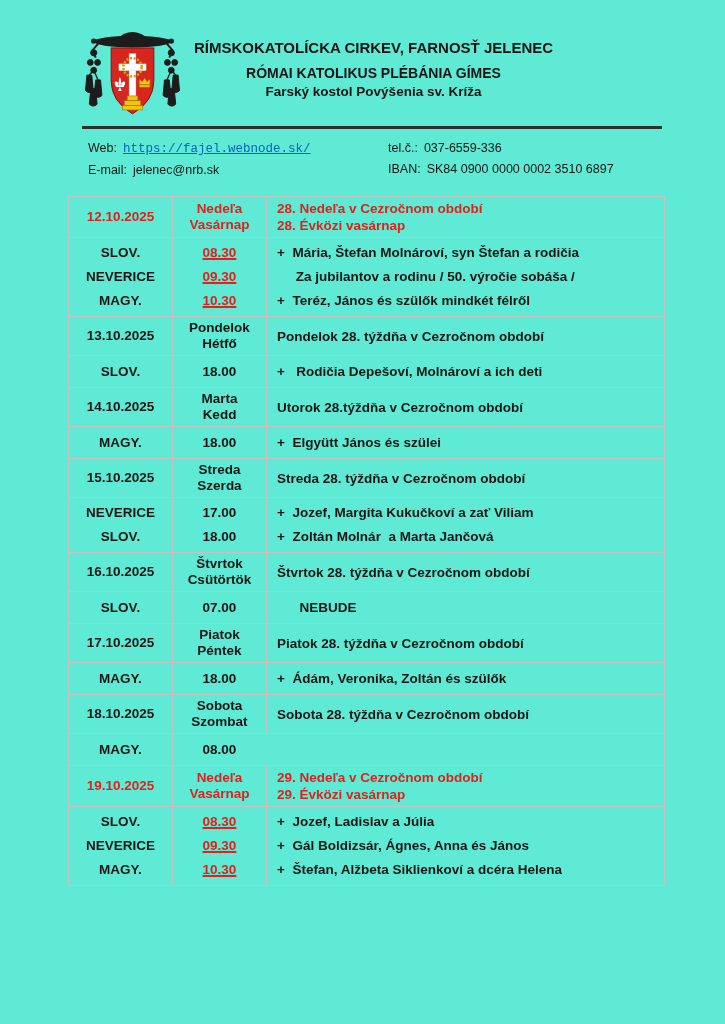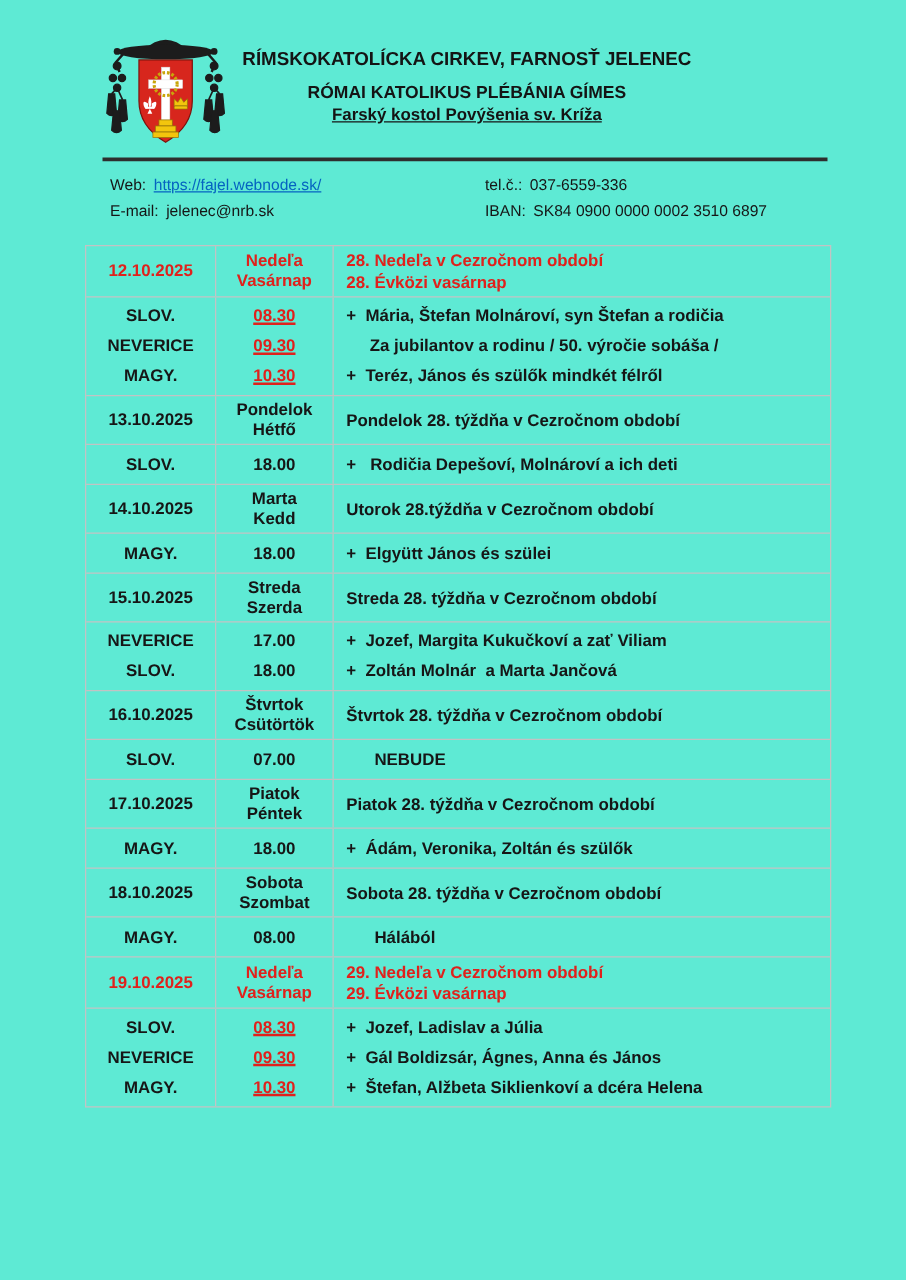--- a/index.html
+++ b/index.html
@@ -10,29 +10,29 @@
   }
   html,body{margin:0;padding:0;background:#ffffff;}
   body{width:725px;height:1024px;font-family:"Liberation Sans",sans-serif;color:var(--ink);}
   .page{position:relative;width:725px;height:1024px;background:#5eead4;overflow:hidden;}
 
   
   .logo{position:absolute;left:84px;top:26px;width:97px;height:102px;}
   .titles{position:absolute;left:85px;top:39px;width:577px;text-align:center;font-weight:bold;color:#141414;}
   .title-1{font-size:15px;}
   .title-2{font-size:14px;margin-top:9px;}
-  .title-3{font-size:13.5px;margin-top:3px;text-decoration:underline;}
+  .title-3{font-size:13.5px;margin-top:3px;}
   .rule{position:absolute;left:82px;top:126px;width:580px;height:3px;background:#2e2e2e;}
 
   
   .contact{position:absolute;left:88px;top:138px;width:574px;font-size:12.5px;line-height:21px;}
   .contact .col-left{position:absolute;left:0;top:0;}
   .contact .col-right{position:absolute;left:300px;top:0;}
   .contact .lbl{margin-right:6px;}
-  .link{color:var(--link);text-decoration:underline;cursor:pointer;}
+  .link{color:var(--link);text-decoration:underline;cursor:pointer;font-family:Liberation Mono, monospace;}
 
   
   .schedule{position:absolute;left:68px;top:196px;width:597px;border:1px solid var(--border);box-sizing:border-box;font-weight:bold;font-size:13.5px;}
   .srow{display:flex;align-items:stretch;}
   .srow + .srow{border-top:1px solid var(--border);}
   .cell{display:flex;flex-direction:column;justify-content:center;box-sizing:border-box;padding:3px 2px;}
   .cell + .cell{border-left:1px solid var(--border);}
   .c1{width:103px;text-align:center;align-items:center;}
   .c2{width:94px;text-align:center;align-items:center;}
   .c3{flex:1;text-align:left;padding-left:10px;padding-right:4px;white-space:pre-wrap;}
@@ -269,21 +269,20 @@
         </div>
         <div class="cell c3"><div>Sobota 28. týždňa v Cezročnom období</div></div>
       </div>
       <div class="srow mass">
         <div class="cell c1">
           <div>MAGY.</div>
         </div>
         <div class="cell c2">
           <div>08.00</div>
         </div>
-        <div class="cell c3"><div>      Hálából</div></div>
       </div>
       <div class="srow day red-row">
         <div class="cell c1">
           <div>19.10.2025</div>
         </div>
         <div class="cell c2">
           <div>Nedeľa</div>
           <div>Vasárnap</div>
         </div>
         <div class="cell c3"><div>29. Nedeľa v Cezročnom období</div><div>29. Évközi vasárnap</div></div>

